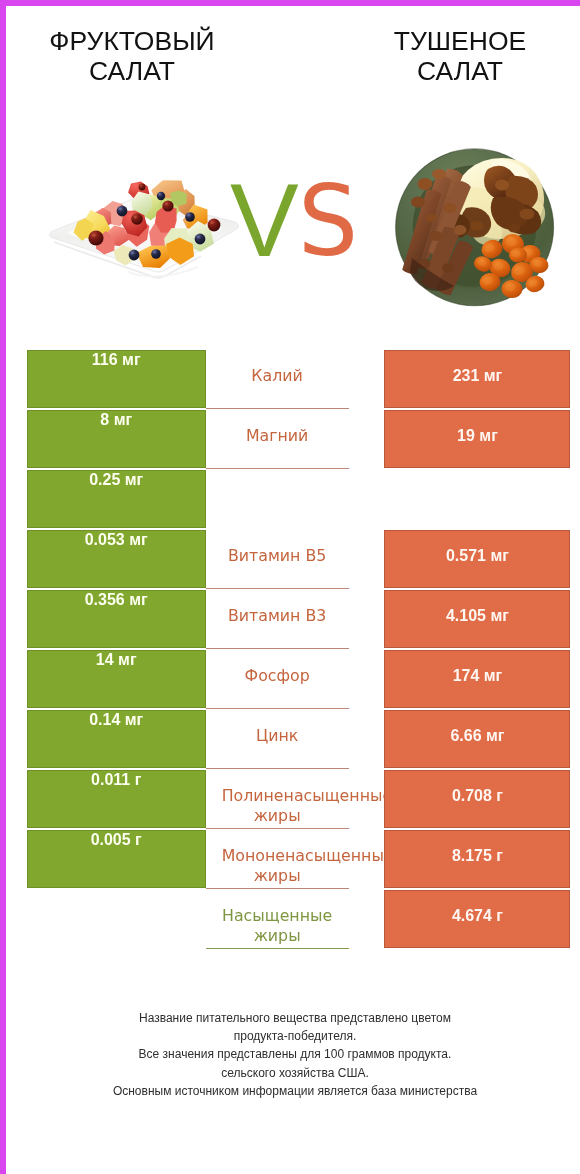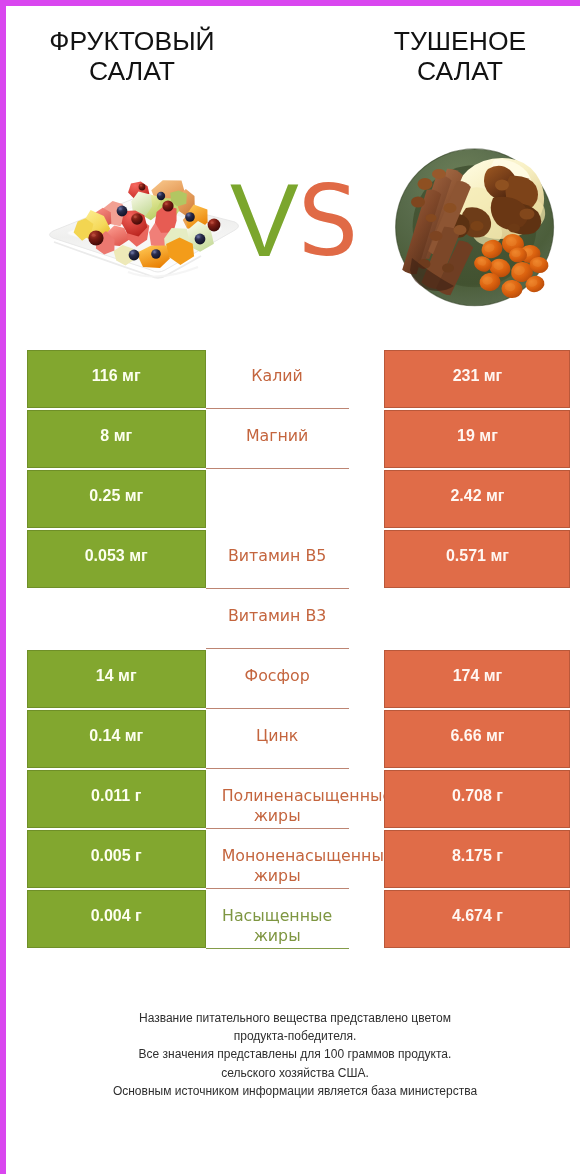--- a/index.html
+++ b/index.html
@@ -28,21 +28,21 @@
          transform:scaleX(1.08);transform-origin:left center;}
 
   
   .table{position:absolute;left:20.8px;top:343.9px;width:536.7px;}
   .row{position:relative;height:58.2px;margin-bottom:1.8px;}
   .row:last-child{margin-bottom:0;}
   .cell{position:absolute;top:0;height:100%;
         display:flex;align-items:center;justify-content:center;
         box-sizing:border-box;}
   .cell-left{left:0;width:178.83px;background:#82a72f;border:1px solid #6f8f28;
-             z-index:3;align-items:flex-start;padding-top:16px;}
+             z-index:3;align-items:flex-start;}
   .cell-right{left:357.67px;width:186px;background:#e06c48;border:1px solid #b9583a;
               z-index:3;align-items:flex-start;padding-top:16px;}
   .cell-mid{left:178.83px;width:143px;background:#ffffff;height:59.3px;
             border-bottom:1px solid #bd8573;
             font-family:"DejaVu Sans",sans-serif;
             font-size:15.8px;color:#c4653e;text-align:center;line-height:19.6px;
             z-index:2;padding:16.5px 16px 0;align-items:flex-start;}
   .row:last-child .cell-mid{border-bottom-color:#849c49;color:#7e9641;}
   .nobr{white-space:nowrap;}
   .cell-mid > span{display:block;width:100%;}
@@ -343,39 +343,42 @@
           <span class="val">8 мг</span>
         </div>
         <div class="cell cell-right">
           <span class="val">19 мг</span>
         </div>
       </div>
       <div class="row">
         <div class="cell cell-left">
           <span class="val">0.25 мг</span>
         </div>
-        <div class="cell cell-right">
-          <span class="val">2.42 мг</span>
-        </div>
       </div>
       <div class="row">
         <div class="cell cell-mid">
           <span><span class="nobr">Витамин B5</span></span>
         </div>
         <div class="cell cell-left">
           <span class="val">0.053 мг</span>
         </div>
         <div class="cell cell-right">
           <span class="val">0.571 мг</span>
         </div>
       </div>
       <div class="row">
         <div class="cell cell-mid">
           <span><span class="nobr">Витамин B3</span></span>
         </div>
+        <div class="cell cell-left">
+          <span class="val">0.356 мг</span>
+        </div>
+        <div class="cell cell-right">
+          <span class="val">4.105 мг</span>
+        </div>
       </div>
       <div class="row">
         <div class="cell cell-mid">
           <span><span class="nobr">Фосфор</span></span>
         </div>
         <div class="cell cell-left">
           <span class="val">14 мг</span>
         </div>
         <div class="cell cell-right">
           <span class="val">174 мг</span>
@@ -410,23 +413,20 @@
         <div class="cell cell-left">
           <span class="val">0.005 г</span>
         </div>
         <div class="cell cell-right">
           <span class="val">8.175 г</span>
         </div>
       </div>
       <div class="row">
         <div class="cell cell-mid">
           <span><span class="nobr">Насыщенные</span> <span class="nobr">жиры</span></span>
-        </div>
-        <div class="cell cell-left">
-          <span class="val">0.004 г</span>
         </div>
         <div class="cell cell-right">
           <span class="val">4.674 г</span>
         </div>
       </div>
     </div>
 
   <div id="footer">
       <div>Название питательного вещества представлено цветом</div>
       <div>продукта-победителя.</div>

